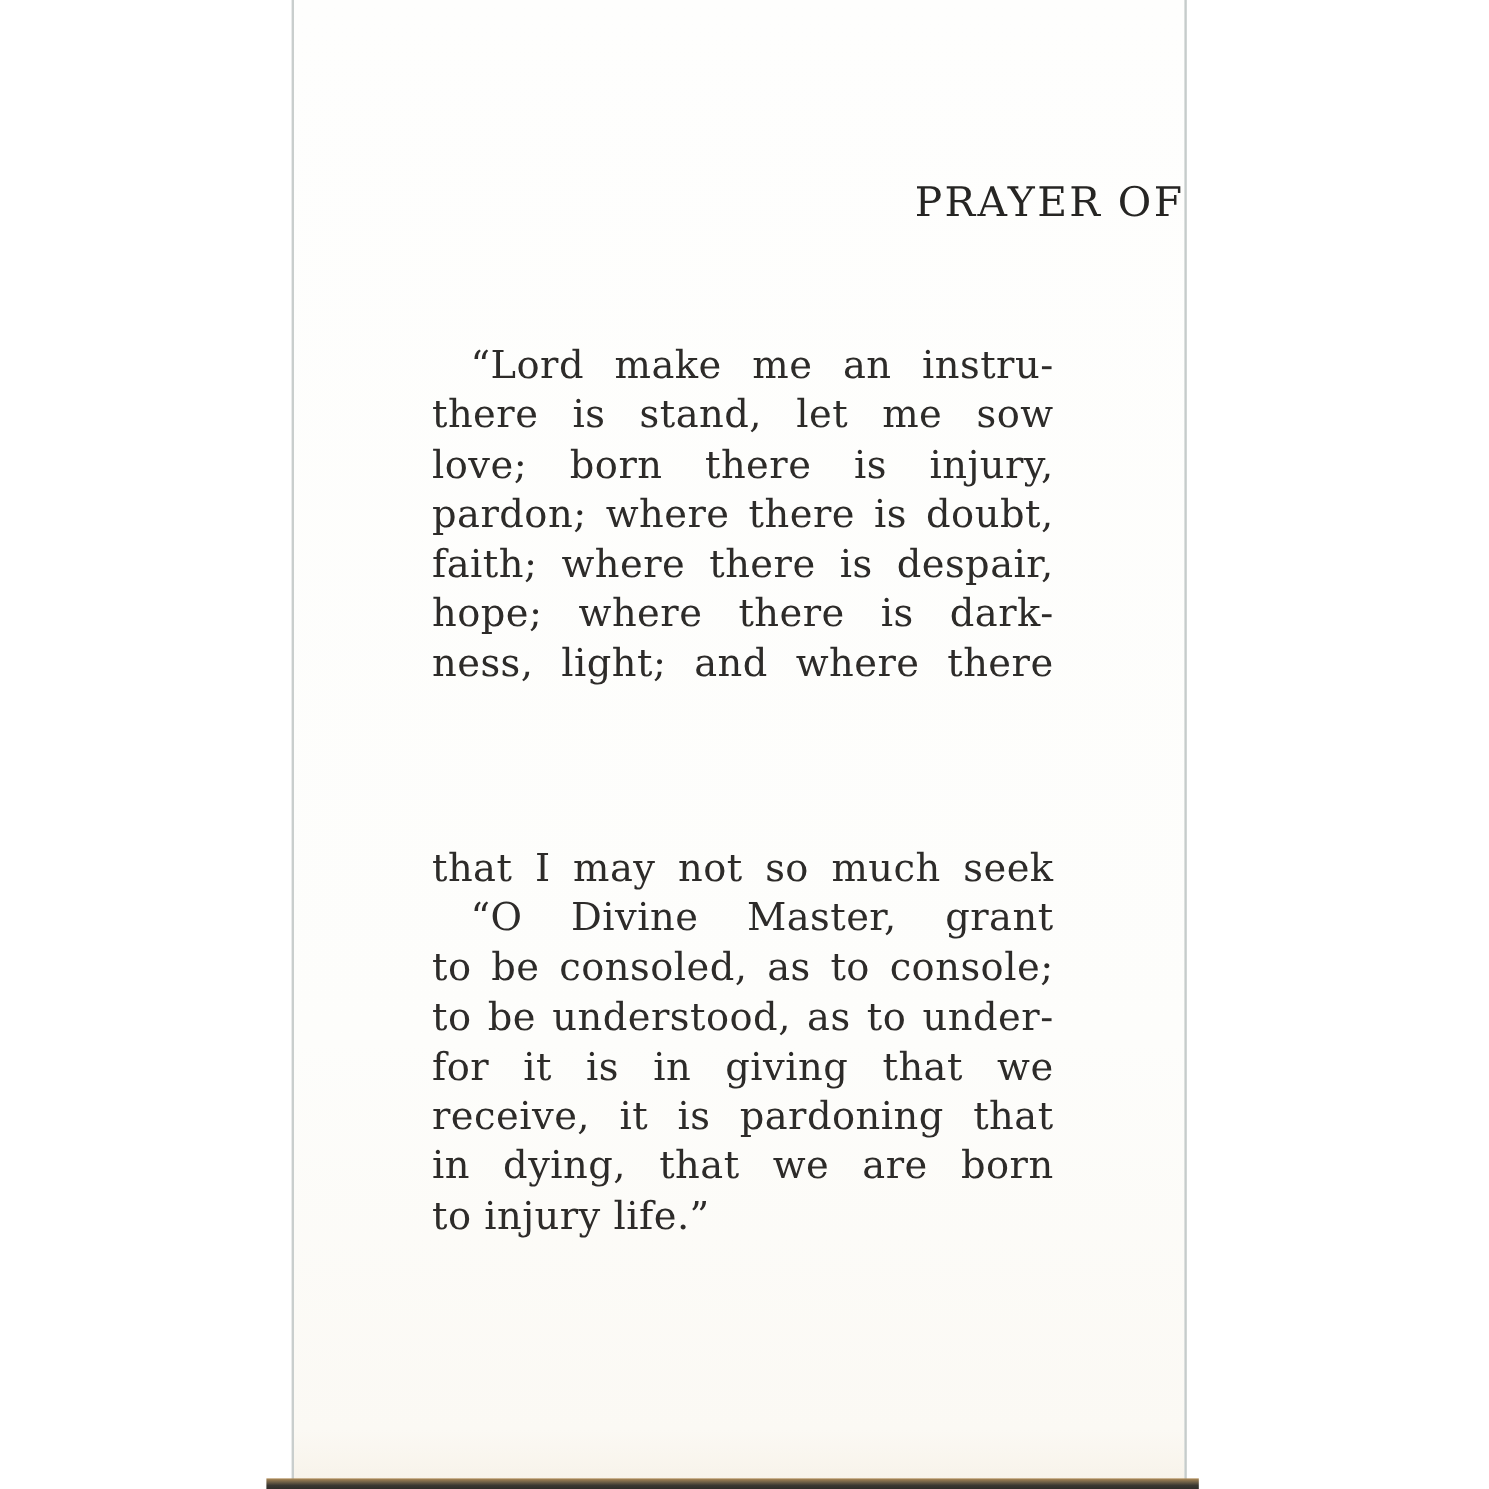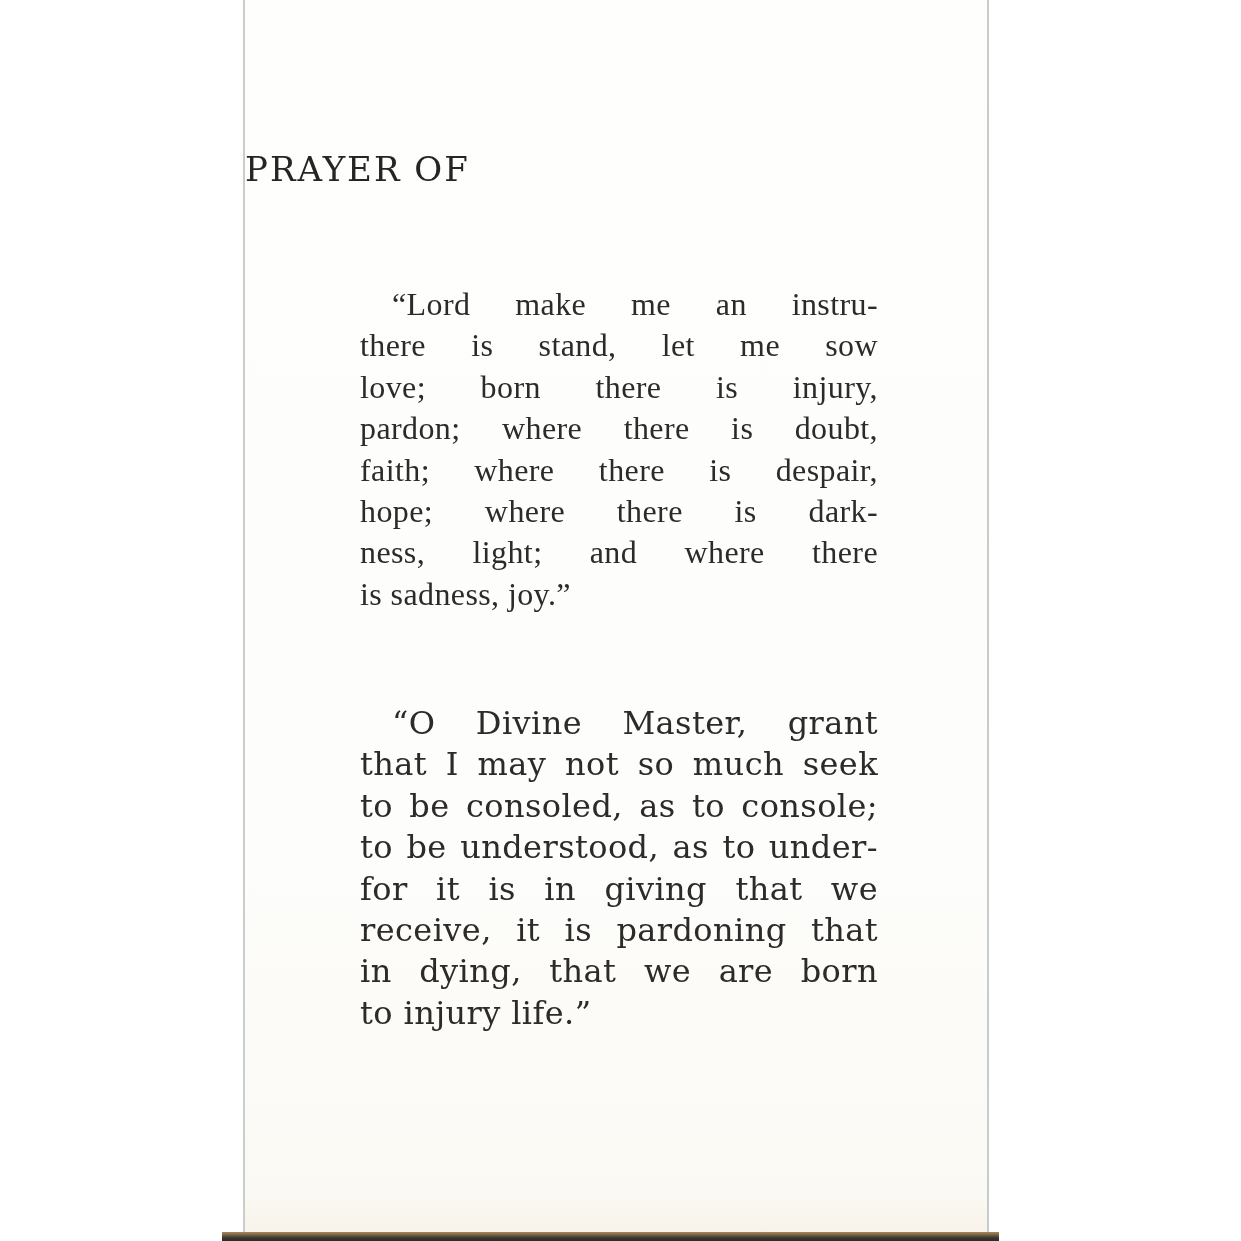--- a/index.html
+++ b/index.html
@@ -33,37 +33,37 @@
     bottom: 0;
     width: 777px;
     height: 9px;
     background: linear-gradient(180deg, #ad8955 0%, #6e5f47 35%, #3a3731 65%, #2e2c28 100%);
   }
   .title-block {
     position: absolute;
     left: 0;
     top: 146px;
     width: 100%;
-    text-align: left;
+    text-align: right;
     color: #262523;
     font-size: 34px;
     line-height: 46px;
     letter-spacing: 2px;
     font-weight: 500;
   }
   .prayer-para {
     position: absolute;
     left: 115px;
     width: 518px;
     color: #2d2b29;
     font-size: 32px;
     line-height: 41.4px;
     letter-spacing: 0.4px;
   }
-  #para1 { top: 284px; font-family: Liberation Serif, serif; }
+  #para1 { top: 284px; }
   #para2 { top: 703px; }
   .line {
     text-align: justify;
     text-align-last: justify;
     white-space: normal;
   }
   .line.indent { padding-left: 32px; }
   .line.last {
     text-align-last: left;
   }
@@ -79,26 +79,25 @@
     </div>
 
     <div class="prayer-para" id="para1">
       <div class="line indent">“Lord make me an instru-</div>
       <div class="line">there is stand, let me sow</div>
       <div class="line">love; born there is injury,</div>
       <div class="line">pardon; where there is doubt,</div>
       <div class="line">faith; where there is despair,</div>
       <div class="line">hope; where there is dark-</div>
       <div class="line">ness, light; and where there</div>
-      <div class="line last">is sadness, joy.”</div>
     </div>
 
     <div class="prayer-para" id="para2">
+      <div class="line">that I may not so much seek</div>
       <div class="line indent">“O Divine Master, grant</div>
-      <div class="line">that I may not so much seek</div>
       <div class="line">to be consoled, as to console;</div>
       <div class="line">to be understood, as to under-</div>
       <div class="line">for it is in giving that we</div>
       <div class="line">receive, it is pardoning that</div>
       <div class="line">in dying, that we are born</div>
       <div class="line last">to injury life.”</div>
     </div>
 
     <div class="card-bottom-edge"></div>
   </div>

